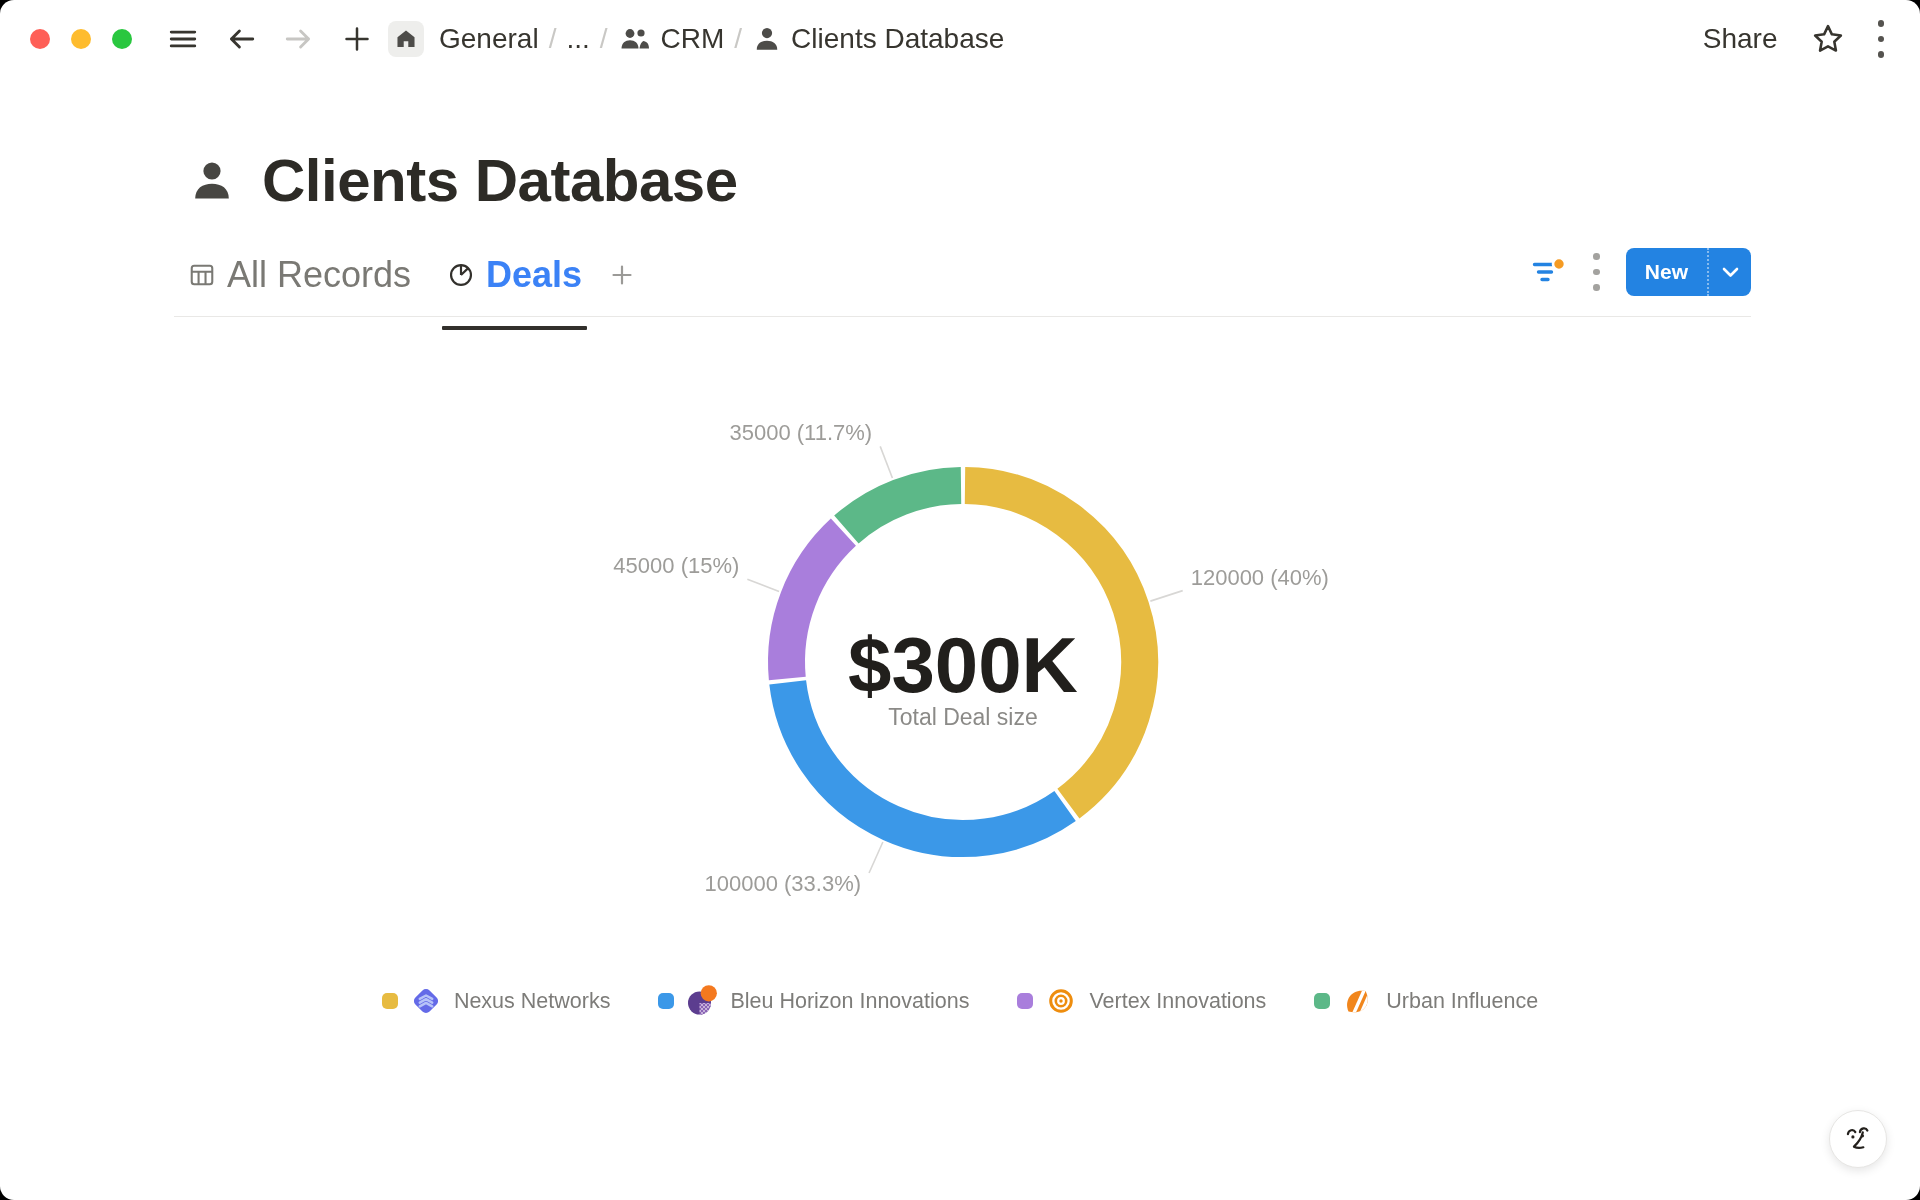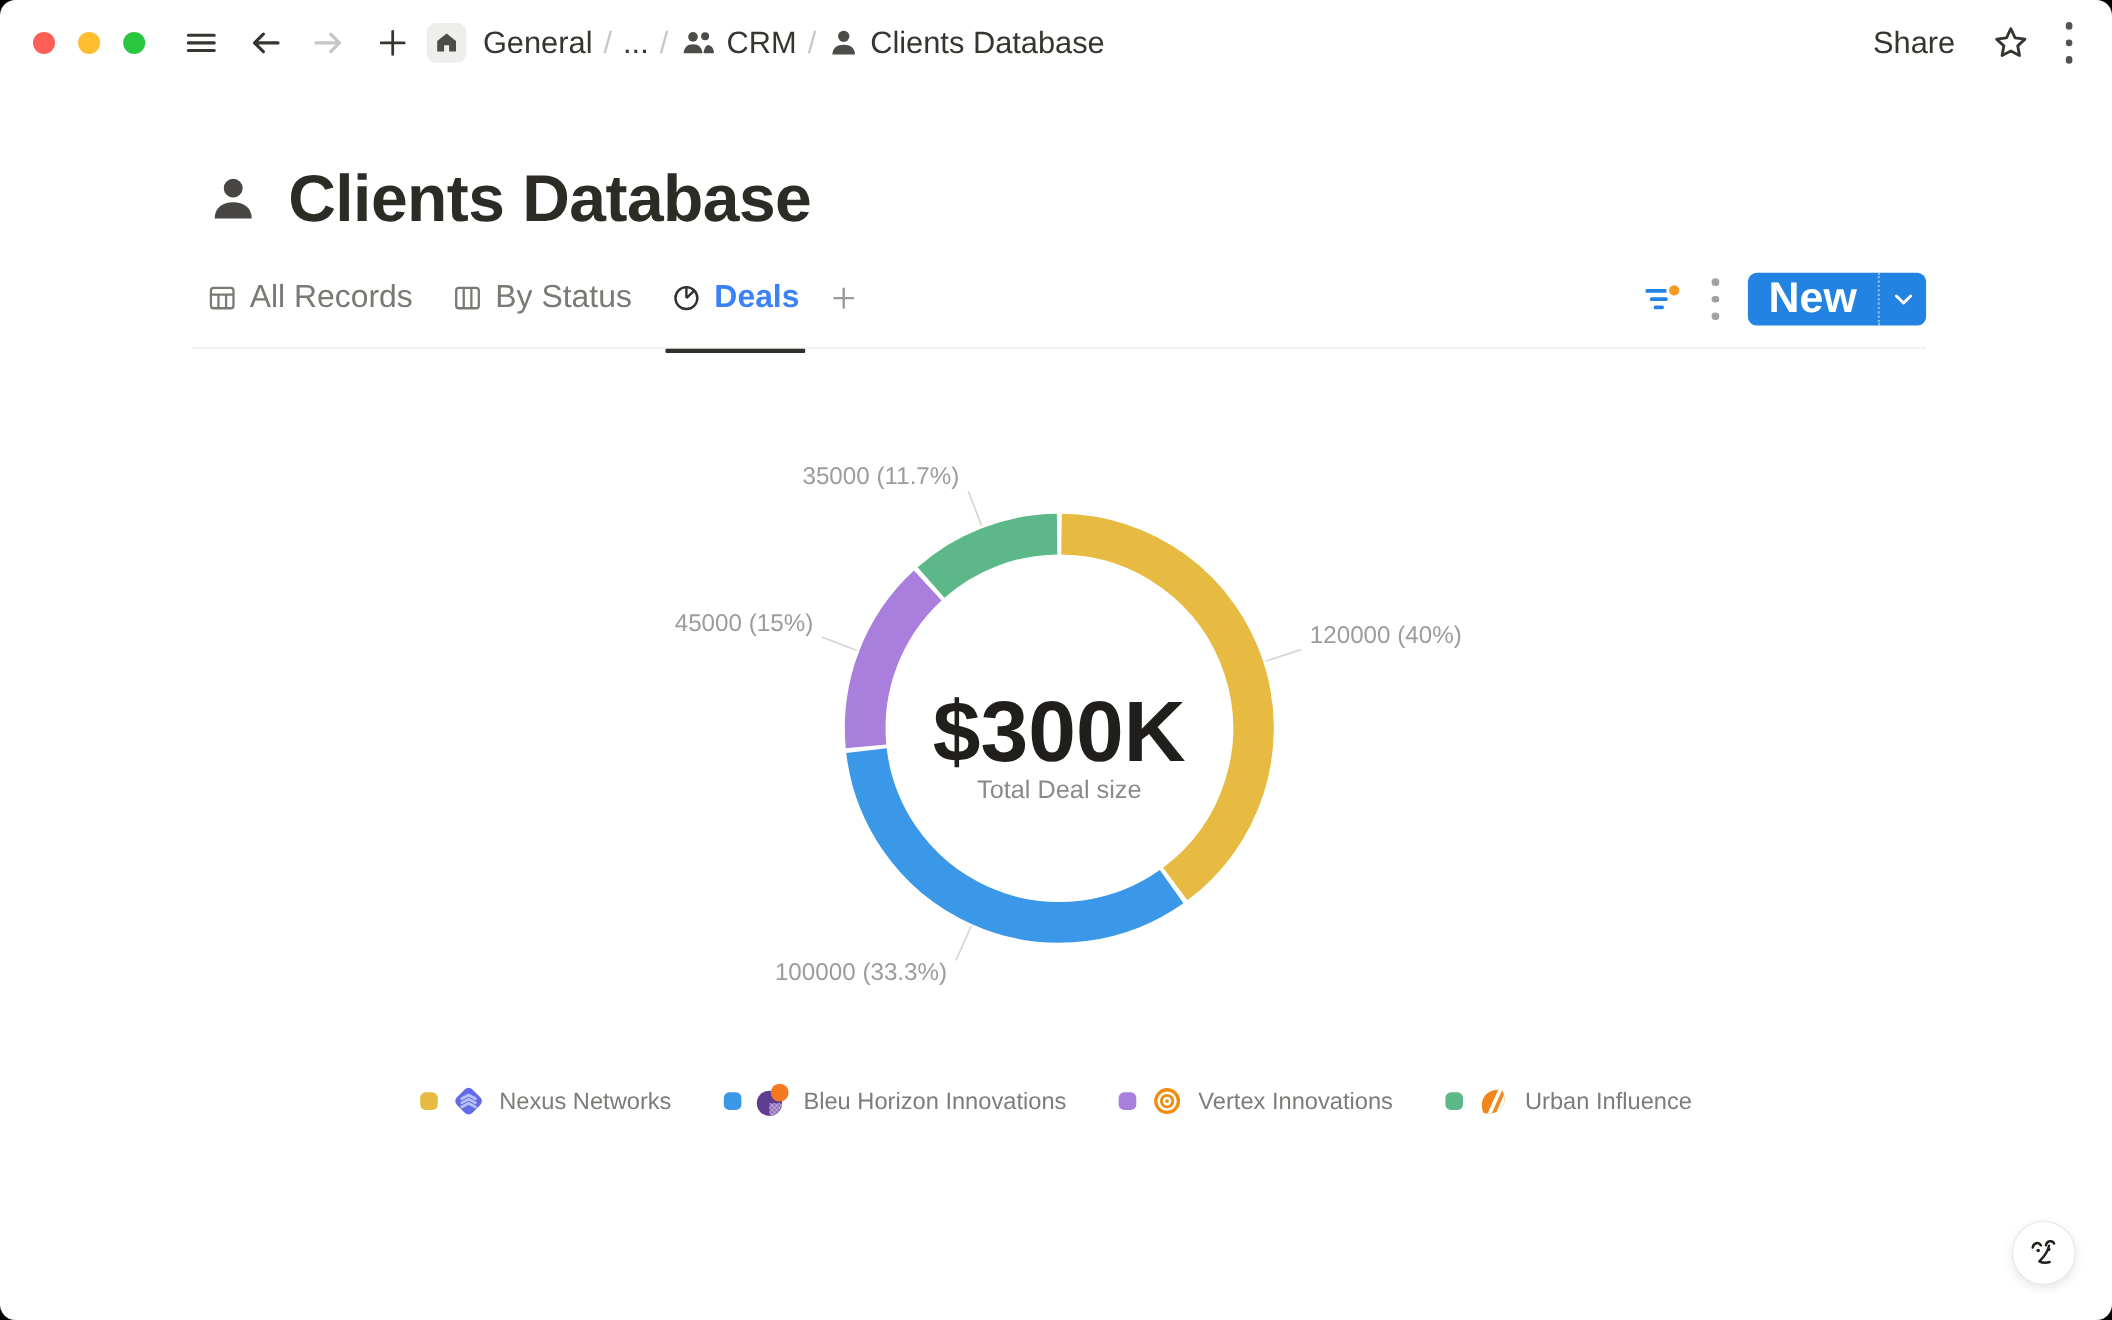--- a/index.html
+++ b/index.html
@@ -23,28 +23,28 @@
   .dots3{display:flex;gap:9px;align-items:center;}
   .dot{width:6.5px;height:6.5px;border-radius:50%;background:#55534f;}
 
   
   .titlewrap{position:absolute;left:188px;top:146px;display:flex;align-items:center;gap:26px;}
   .titlewrap h1{margin:0;font-size:60px;font-weight:700;color:#2d2b26;letter-spacing:-0.5px;}
 
   
   .tabsbar{position:absolute;left:174px;right:169px;top:244px;height:73px;display:flex;align-items:flex-start;border-bottom:1px solid #e9e8e6;}
   .tabs{display:flex;align-items:center;gap:8px;}
-  .tab{display:flex;align-items:center;gap:11px;padding:10px 14px;font-size:29px;color:#7a7974;position:relative;cursor:pointer;white-space:nowrap;}
+  .tab{display:flex;align-items:center;gap:11px;padding:10px 14px;font-size:36px;color:#7a7974;position:relative;cursor:pointer;white-space:nowrap;}
   .tab.active{color:#3b82f6;font-weight:700;}
   .tab.active::after{content:'';position:absolute;left:9px;right:9px;bottom:-24px;height:4px;background:#32302c;border-radius:1px;}
   .addview{padding:12px 6px;cursor:pointer;display:grid;place-items:center;}
   .viewtools{margin-left:auto;display:flex;align-items:center;gap:26px;padding-top:4px;}
   .iconbtn{display:grid;place-items:center;cursor:pointer;}
   .newbtn{display:flex;align-items:stretch;background:#2383e2;border-radius:8px;color:#fff;height:48px;overflow:hidden;cursor:pointer;}
-  .newbtn .lbl{padding:0 19px;display:flex;align-items:center;font-size:39px;font-weight:700;}
+  .newbtn .lbl{padding:0 19px;display:flex;align-items:center;font-size:21px;font-weight:700;}
   .newbtn .dd{width:44px;display:flex;align-items:center;justify-content:center;border-left:2px dotted rgba(255,255,255,.45);}
 
   
   #chart-layer{position:absolute;inset:0;pointer-events:none;}
   #chart-layer svg{position:absolute;inset:0;}
   #chart-layer path.seg{pointer-events:auto;cursor:pointer;}
 
   
   .legend{position:absolute;left:0;right:0;top:984px;display:flex;justify-content:center;align-items:flex-end;gap:48px;}
   .legend-item{display:flex;align-items:center;gap:11px;cursor:pointer;}
@@ -148,27 +148,20 @@
     </div>
 
     <div class="tabsbar">
       <div class="tabs">
         <span class="tab">
           <svg width="28" height="28" viewBox="0 0 27 27" fill="none" stroke="#7a7974" stroke-width="2">
               <rect x="3.6" y="4.6" width="19.8" height="17.8" rx="2.4"></rect>
               <path d="M3.6 10.4h19.8M10.2 10.4v12M16.9 10.4v12"></path>
             </svg>
           <span>All Records</span>
-        </span>
-        <span class="tab">
-          <svg width="28" height="28" viewBox="0 0 27 27" fill="none" stroke="#7a7974" stroke-width="2">
-              <rect x="3.6" y="4.6" width="19.8" height="17.8" rx="2.4"></rect>
-              <path d="M10.2 4.6v17.8M16.9 4.6v17.8"></path>
-            </svg>
-          <span>By Status</span>
         </span>
         <span class="tab active">
           <svg width="28" height="28" viewBox="0 0 27 27" fill="none" stroke="#32302c" stroke-width="2.1">
               <circle cx="13.5" cy="13.5" r="9.6"></circle>
               <path d="M13.5 13.5V3.9M13.5 13.5l6.9-6.6"></path>
             </svg>
           <span>Deals</span>
         </span>
         <span class="addview">
           <svg width="24" height="24" viewBox="0 0 24 24" fill="none" stroke="#9b9a97" stroke-width="2.2" stroke-linecap="round">

